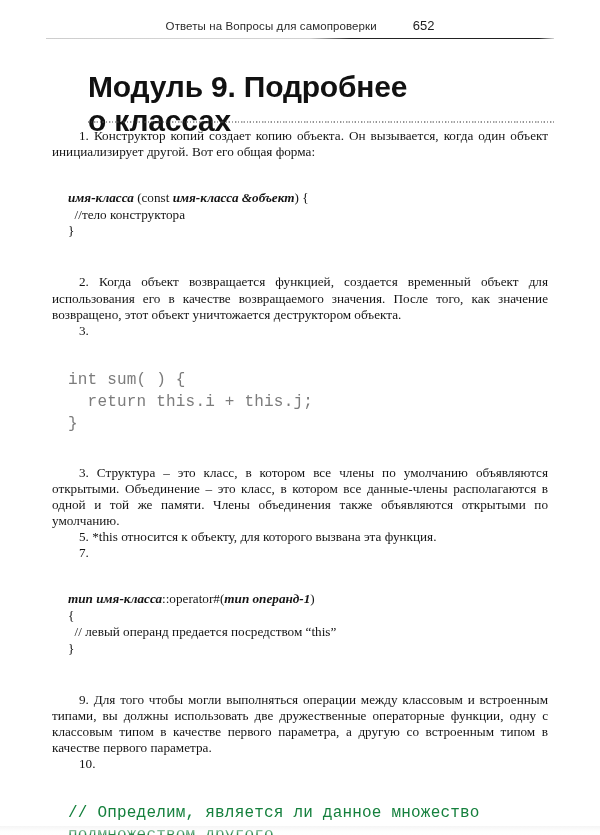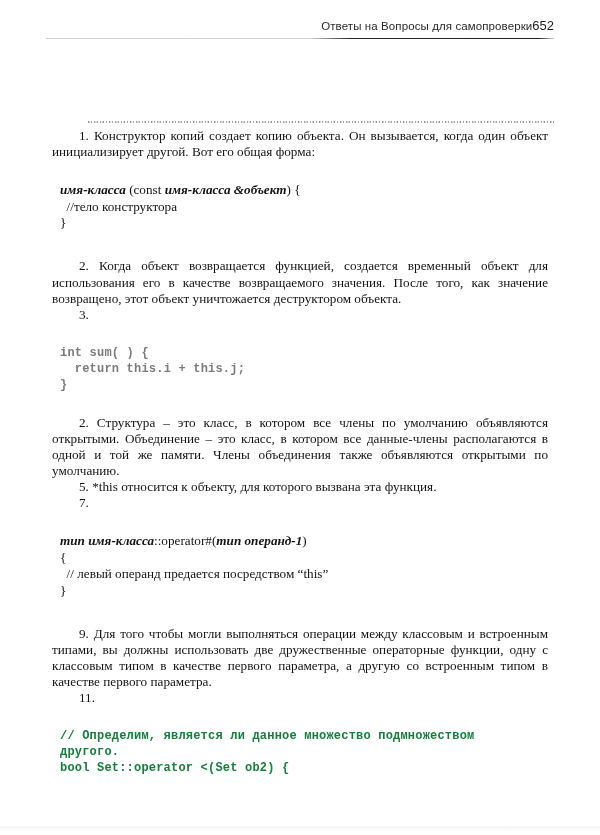--- a/index.html
+++ b/index.html
@@ -22,21 +22,22 @@
 
   
   .running-head {
     position: absolute;
     top: 18px;
     left: 46px;
     right: 46px;
     height: 18px;
     display: flex;
     align-items: baseline;
-    justify-content: flex-end;
+    justify-content: center;
+    gap: 36px;
   }
 
   .running-head-title {
     font-family: "Liberation Sans", "DejaVu Sans", sans-serif;
     font-size: 11.5px;
     letter-spacing: 0.1px;
     color: #2b2b2b;
     white-space: nowrap;
   }
 
@@ -122,21 +123,21 @@
   p.marker {
     margin: 0;
     font-size: 13.2px;
     line-height: 16.1px;
     text-indent: 27px;
     color: #141414;
   }
 
   
   pre.code {
-    margin: 8px;
+    margin: 16px;
     white-space: pre-wrap;
     color: #1b1b1b;
   }
 
   
   pre.code.tmpl {
     font-family: "Liberation Serif", "DejaVu Serif", serif;
     font-size: 13.2px;
     line-height: 16.4px;
     color: #141414;
@@ -146,25 +147,24 @@
     font-weight: 600;
   }
   pre.code.tmpl b {
     font-style: normal;
     font-weight: 400;
   }
 
   
   pre.code.mono {
     font-family: "Liberation Mono", "DejaVu Sans Mono", monospace;
-    font-size: 12px;
-    line-height: 16px;
+    font-size: 16px;
+    line-height: 22px;
     color: #7c7c7c;
     letter-spacing: 0.2px;
-    font-weight: bold;
   }
   pre.code.mono.dark {
     color: #15803d;
   }
 
   .scan-edge {
     position: absolute;
     left: 0;
     bottom: 0;
     width: 600px;
@@ -179,20 +179,24 @@
 <body>
 
 <div class="page">
 
   <div class="running-head">
     <span class="running-head-title">Ответы на Вопросы для самопроверки</span>
     <span class="running-head-page">652</span>
   </div>
   <div class="head-rule"></div>
 
+  <h1 class="chapter-title">
+    <span>Модуль 9. Подробнее</span>
+    <span class="line2">о классах</span>
+  </h1>
   <div class="title-rule"></div>
 
   <div class="content">
 
     <p class="para">1. Конструктор копий создает копию объекта. Он вызывается, когда один объект инициализирует другой. Вот его общая форма:</p>
 
     <div class="gap-md"></div>
 
     <pre class="code tmpl"><i>имя-класса</i><b> (const </b><i>имя-класса &amp;объект</i><b>) {</b>
 <b>  //тело конструктора</b>
@@ -204,35 +208,35 @@
     <p class="marker">3.</p>
 
     <div class="gap-md"></div>
 
     <pre class="code mono">int sum( ) {
   return this.i + this.j;
 }</pre>
 
     <div class="gap-md"></div>
 
-    <p class="para">2. Структура – это класс, в котором все члены по умолчанию объявляются открытыми. Объединение – это класс, в котором все данные-члены располагаются в одной и той же памяти. Члены объединения также объявляются открытыми по умолчанию.</p>
+    <p class="para">3. Структура – это класс, в котором все члены по умолчанию объявляются открытыми. Объединение – это класс, в котором все данные-члены располагаются в одной и той же памяти. Члены объединения также объявляются открытыми по умолчанию.</p>
     <p class="para">5. *this относится к объекту, для которого вызвана эта функция.</p>
     <p class="marker">7.</p>
 
     <div class="gap-md"></div>
 
     <pre class="code tmpl"><i>тип имя-класса</i><b>::operator#(</b><i>тип операнд-1</i><b>)</b>
 <b>{</b>
 <b>  // левый операнд предается посредством “this”</b>
 <b>}</b></pre>
 
     <div class="gap-lg"></div>
 
     <p class="para">9. Для того чтобы могли выполняться операции между классовым и встроенным типами, вы должны использовать две дружественные операторные функции, одну с классовым типом в качестве первого параметра, а другую со встроенным типом в качестве первого параметра.</p>
-    <p class="marker">11.</p>
+    <p class="marker">10.</p>
 
     <div class="gap-md"></div>
 
     <pre class="code mono dark">// Определим, является ли данное множество подмножеством другого.
 bool Set::operator &lt;(Set ob2) {</pre>
 
   </div>
 
   <div class="scan-edge"></div>
 </div>

